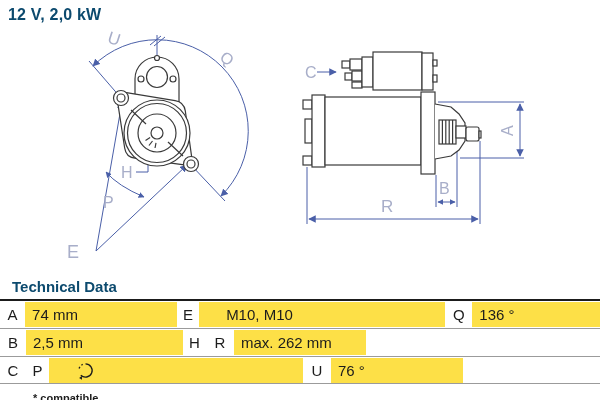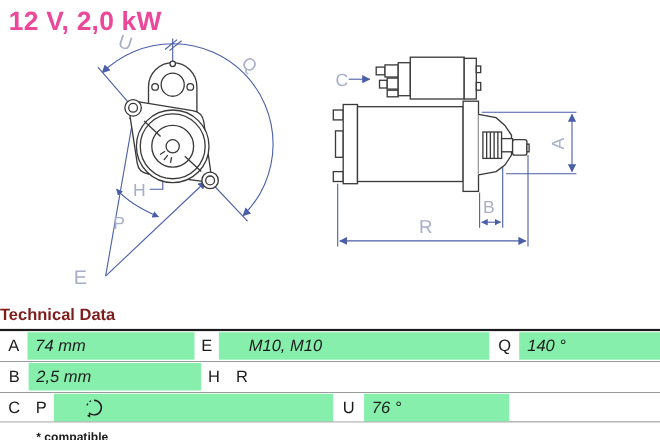--- a/index.html
+++ b/index.html
@@ -4,34 +4,34 @@
 <style>
   html,body{margin:0;padding:0;}
   body{
     width:600px;height:400px;background:#ffffff;
     font-family:"Liberation Sans", sans-serif;
     position:relative;overflow:hidden;
     color:#1c1c1c;
   }
   .title{
     position:absolute;left:8px;top:6px;
-    font-size:24px;font-weight:bold;color:#ec4899;letter-spacing:0.2px;text-align:center;
+    font-size:16px;font-weight:bold;color:#0c4a6e;letter-spacing:0.2px;text-align:center;
   }
   .drawing{position:absolute;left:0;top:0;}
   .tech-head{
-    position:absolute;left:0;top:278px;
-    font-size:15px;font-weight:bold;color:#7f1d1d;
+    position:absolute;left:12px;top:278px;
+    font-size:15px;font-weight:bold;color:#0c4a6e;
   }
   .rule{position:absolute;left:0;top:299px;width:600px;height:2px;background:#1b1b1b;}
   .table{position:absolute;left:0;top:302px;width:600px;}
   .trow{display:flex;height:25px;line-height:25px;font-size:15px;}
   .sep{height:3px;background:linear-gradient(#ffffff 1px,#9b9b9b 1px,#9b9b9b 2px,#ffffff 2px);}
   .bline{height:1px;background:#9b9b9b;}
   .cell-k{background:#ffffff;text-align:center;color:#1c1c1c;}
-  .cell-v{background:#86efac;padding-left:7px;color:#1c1c1c;white-space:nowrap;overflow:hidden;font-style:italic;}
+  .cell-v{background:#fde047;padding-left:7px;color:#1c1c1c;white-space:nowrap;overflow:hidden;}
   .k1{width:26px;}  .v1{width:150px;}
   .k2{width:23px;}  .v2{width:227px;padding-left:27px;}
   .k3{width:28px;}  .v3{width:125px;}
   .v-icon{display:flex;align-items:center;}
   .footnote{
     position:absolute;left:33px;top:392px;
     font-size:11px;font-weight:bold;color:#1c1c1c;
   }
   .dimtext{fill:#a8aec9;font-family:"Liberation Sans",sans-serif;}
 </style>
@@ -163,29 +163,30 @@
 <div class="rule"></div>
 
 <div class="table">
 
   <div class="trow">
     <div class="cell-k k1">A</div>
     <div class="cell-v v1">74 mm</div>
     <div class="cell-k k2">E</div>
     <div class="cell-v v2">M10, M10</div>
     <div class="cell-k k3">Q</div>
-    <div class="cell-v v3">140 °</div>
+    <div class="cell-v v3">136 °</div>
   </div>
   <div class="sep"></div>
 
   <div class="trow">
     <div class="cell-k k1">B</div>
     <div class="cell-v v1">2,5 mm</div>
     <div class="cell-k k2">H</div>
     <div class="cell-k k3">R</div>
+    <div class="cell-v v3">max. 262 mm</div>
   </div>
   <div class="sep"></div>
 
   <div class="trow">
     <div class="cell-k k1">C</div>
     <div class="cell-k k2">P</div>
     <div class="cell-v v2 v-icon">
       <svg width="19" height="19" viewBox="-10 -10 20 20">
         <path d="M0,-7 A7,7 0 1 1 -4.95,4.95" stroke="#1c1c1c" stroke-width="1.4" fill="none"></path>
         <path d="M-6.7,-2.1 A7,7 0 0 1 -5.9,-3.8" stroke="#1c1c1c" stroke-width="1.4" fill="none"></path>

